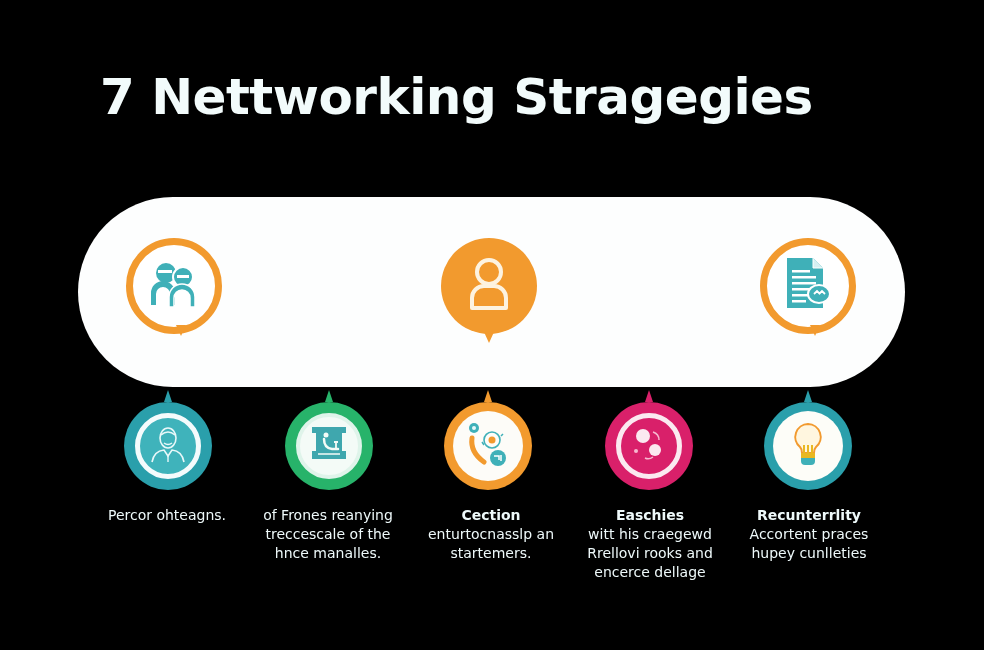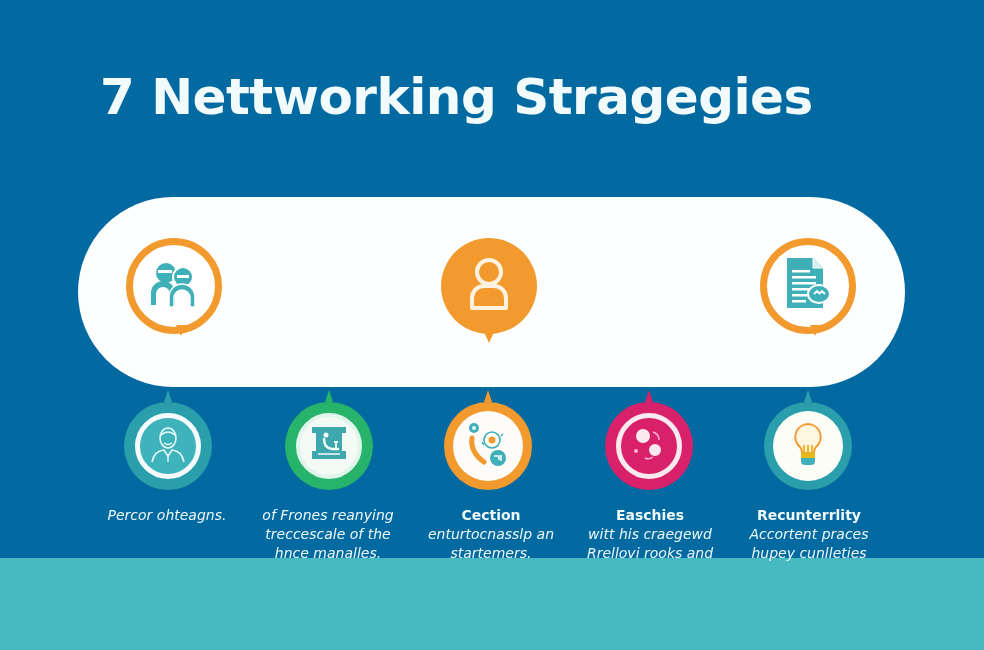--- a/index.html
+++ b/index.html
@@ -1,21 +1,21 @@
 <!DOCTYPE html>
 <html><head>
   <meta charset="utf-8">
   <style>
     * { box-sizing: border-box; margin: 0; padding: 0; }
     html, body {
       width: 984px; height: 650px; overflow: hidden;
       background: #47b9c1;
       font-family: "DejaVu Sans", "Liberation Sans", sans-serif;
     }
-    .canvas { position: relative; width: 984px; height: 558px; background: #0369a1; padding-left: 24px; }
+    .canvas { position: relative; width: 984px; height: 650px; background: #000000; padding-left: 24px; }
     .title {
       position: absolute; left: 100px; top: 68px;
       font-family: "DejaVu Sans", sans-serif; font-weight: bold;
       font-size: 50px; letter-spacing: -0.5px; color: #f2fbfb;
       white-space: nowrap;
     }
     .band {
       position: absolute; left: 78px; top: 197px; width: 827px; height: 190px;
       background: #fdfefe; border-radius: 95px;
     }
@@ -41,21 +41,21 @@
     }
     .bottom-badge .tail {
       position: absolute; left: 40px; top: -12px; width: 0; height: 0;
       border-left: 4px solid transparent; border-right: 4px solid transparent;
     }
     .cap {
       position: absolute; top: 506px; width: 170px; text-align: center;
       color: #eef9fa; font-size: 14px; line-height: 19px;
     }
     .cap .h { font-weight: bold; font-size: 14px; }
-    .cap .b { font-weight: normal; font-style: italic; }
+    .cap .b { font-weight: normal; }
   </style>
 </head>
 <body>
 
 <div class="canvas">
 
   <h1 class="title">7 Nettworking Stragegies</h1>
 
   <div class="band"></div>
 
@@ -191,20 +191,21 @@
   <div class="cap" style="left:406px;">
     <div class="h">Cection</div>
     <div class="b">enturtocnasslp an</div>
     <div class="b">startemers.</div>
   </div>
 
   <div class="cap" style="left:565px;">
     <div class="h">Easchies</div>
     <div class="b">witt his craegewd</div>
     <div class="b">Rrellovi rooks and</div>
+    <div class="b">encerce dellage</div>
   </div>
 
   <div class="cap" style="left:724px;">
     <div class="h">Recunterrlity</div>
     <div class="b">Accortent praces</div>
     <div class="b">hupey cunlleties</div>
   </div>
 
 </div>
 

